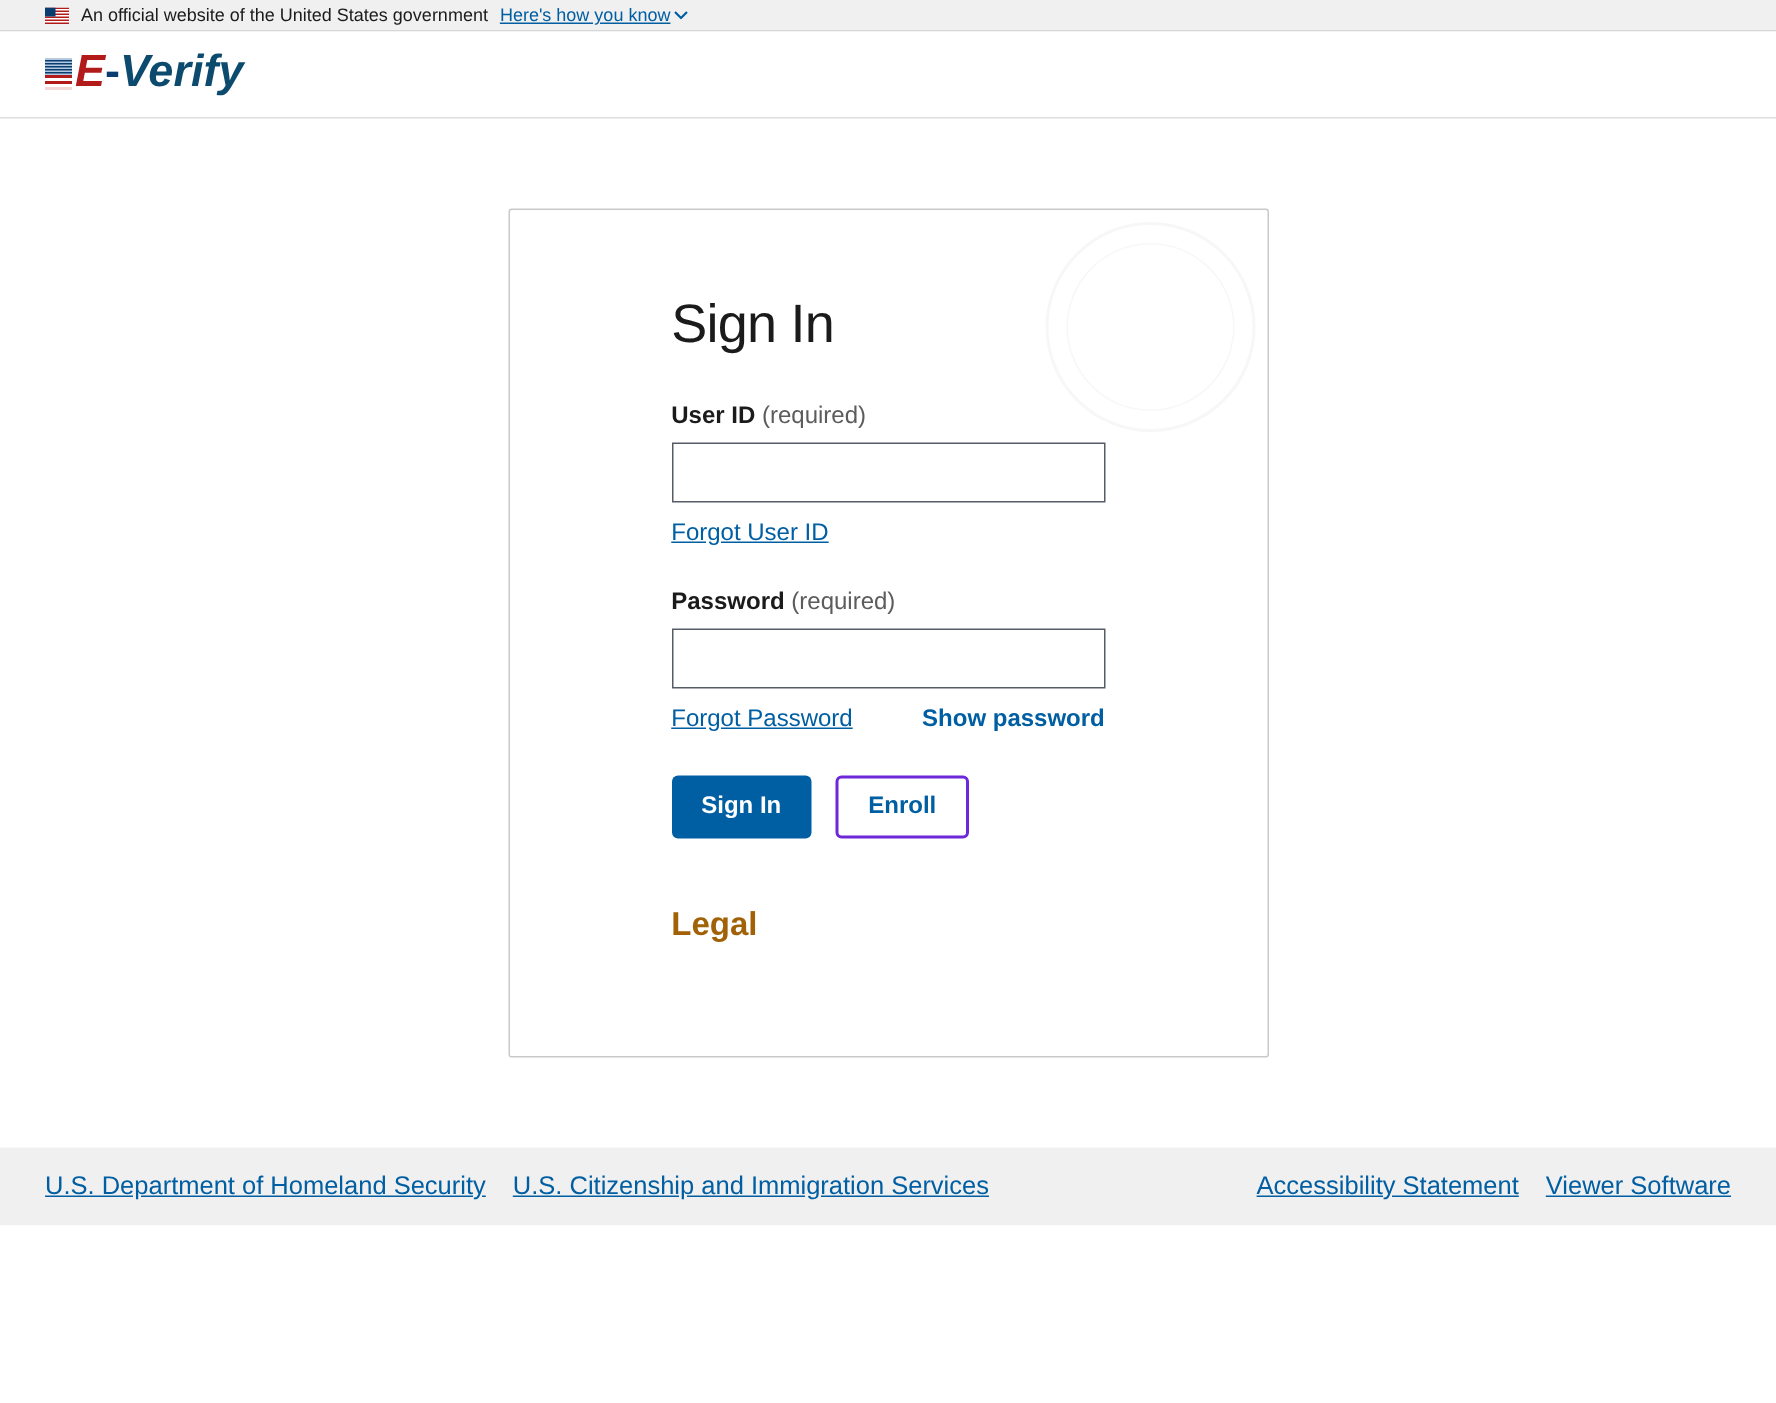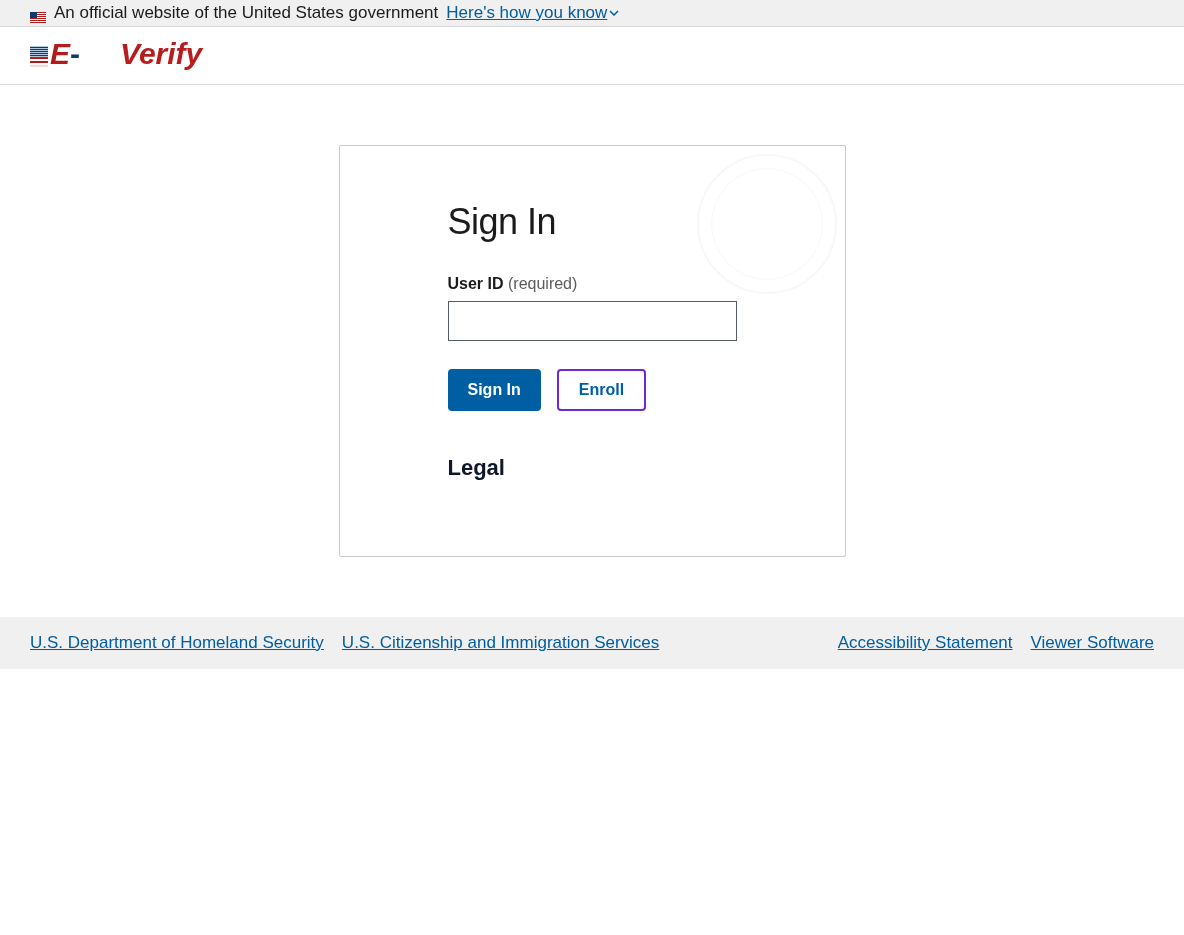--- a/index.html
+++ b/index.html
@@ -12,21 +12,21 @@
       background: #ffffff;
       color: #1b1b1b;
       font-size: 16px;
     }
     .gov-banner {
       background: #f0f0f0;
       border-bottom: 1px solid #d6d7d9;
       display: flex;
       align-items: center;
       padding: 3px 10px 3px 30px;
-      font-size: 17px;
+      font-size: 12px;
       gap: 8px;
     }
     .flag-icon {
       width: 16px;
       height: 11px;
       display: inline-block;
     }
     .gov-banner-text {
       color: #1b1b1b;
     }
@@ -56,21 +56,21 @@
       cursor: pointer;
       line-height: 1;
     }
     .logo-flag {
       width: 18px;
       height: 22px;
       margin-right: 2px;
     }
     .logo-e { color: #b31b1b; }
     .logo-dash { color: #0a3d6f; font-style: normal; font-weight: 800; }
-    .logo-verify { color: #b91c1c; margin-left: 40px; }
+    .logo-verify { color: #0c4a6e; }
     .main {
       display: flex;
       justify-content: center;
       padding: 60px 20px;
     }
     .card {
       border: 1px solid #c9c9c9;
       border-radius: 2px;
       width: 507px;
       padding: 55px 108px 55px 108px;
@@ -159,21 +159,21 @@
     }
     .btn-secondary {
       background: #ffffff;
       color: #005ea2;
       border: 2px solid #6d28d9;
     }
     .legal-title {
       font-size: 22px;
       font-weight: 700;
       margin-bottom: 20px;
-      color: #0f172a;
+      color: #a16207;
     }
     .legal-list {
       padding-left: 30px;
       list-style-type: disc;
     }
     .legal-list li {
       margin-bottom: 8px;
       color: #1b1b1b;
       line-height: 1.55;
     }
@@ -245,22 +245,36 @@
     <div class="seal"></div>
 
     <h1 class="card-title">Sign In</h1>
 
     <div class="form-group">
       <div class="label-row">
         <span class="label-main">User ID</span>
         <span class="label-req">(required)</span>
       </div>
       <input type="text" class="text-input" value="" style="">
+      <div class="below-input">
+        <a class="link">Forgot User ID</a>
+      </div>
     </div>
 
+    <div class="form-group">
+      <div class="label-row">
+        <span class="label-main">Password</span>
+        <span class="label-req">(required)</span>
+      </div>
+      <input type="password" class="text-input" value="" style="">
+      <div class="below-input">
+        <a class="link">Forgot Password</a>
+        <span class="bold-link">Show password</span>
+      </div>
+    </div>
 
     <div class="button-row">
       <button class="btn btn-primary">Sign In</button>
       <button class="btn btn-secondary">Enroll</button>
     </div>
 
     <h2 class="legal-title">Legal</h2>
   </div>
 </div>
 

